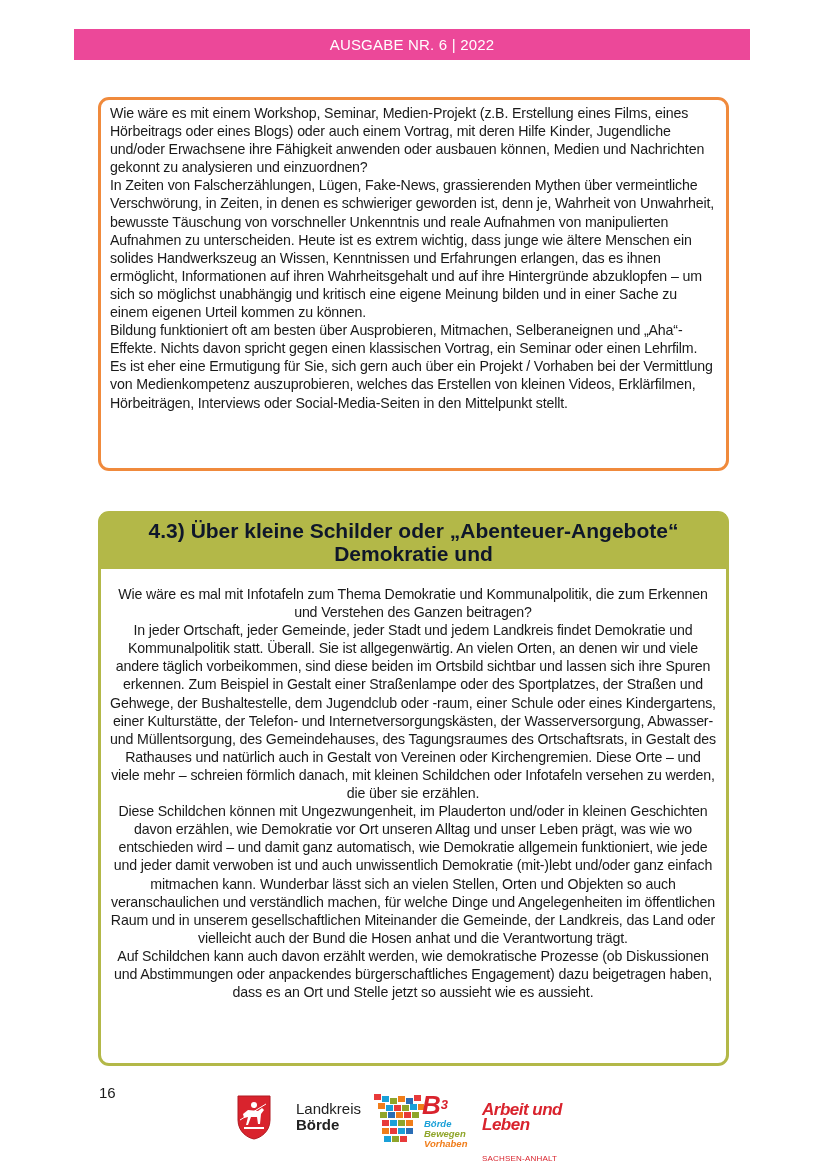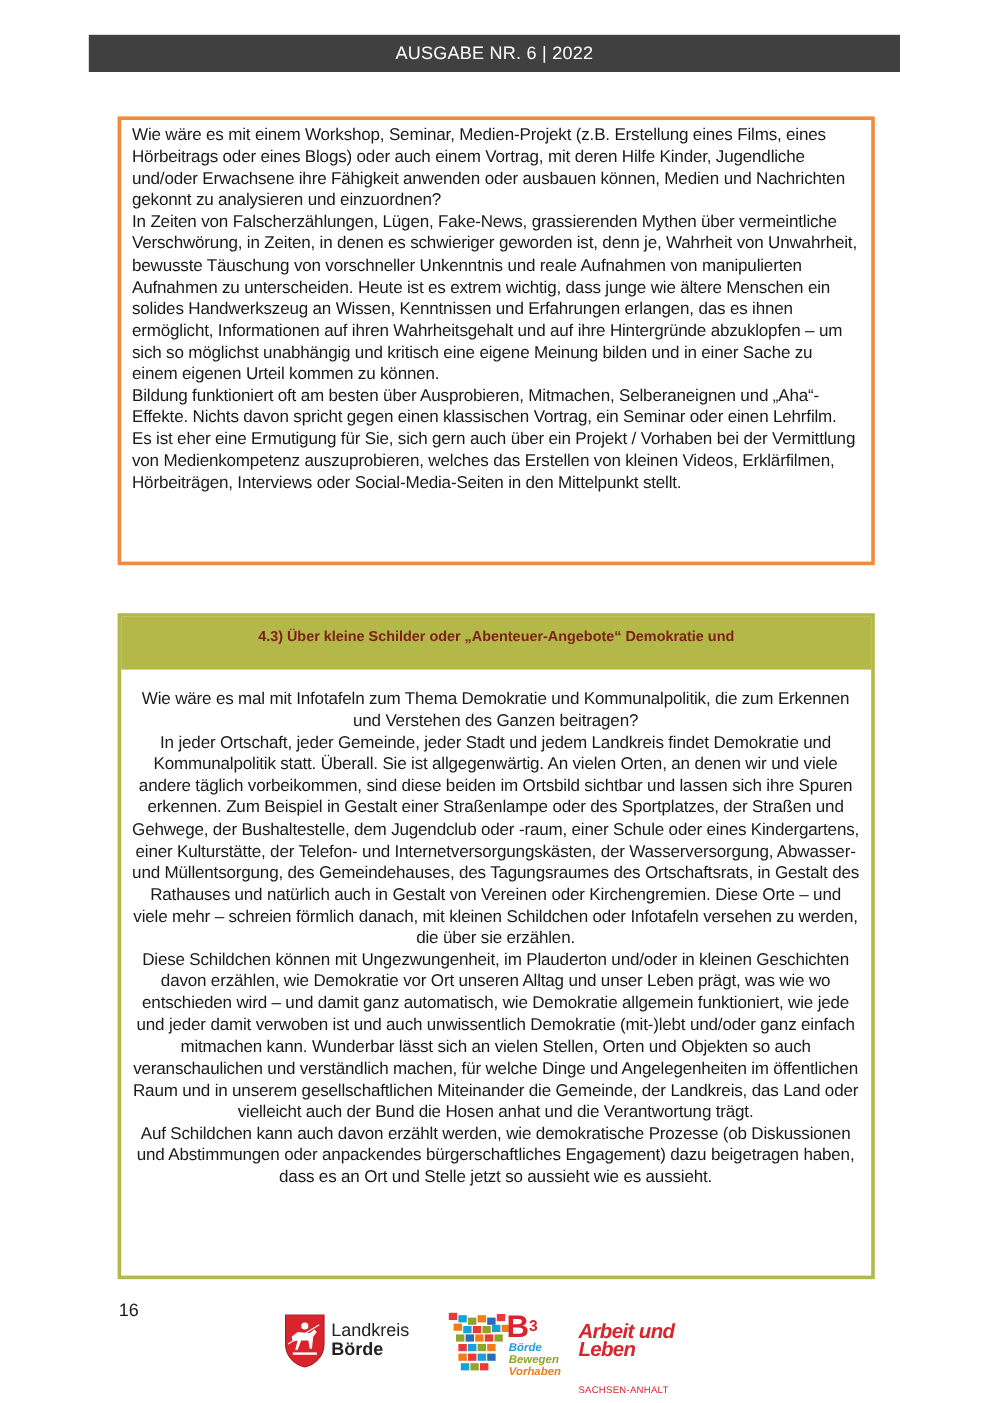--- a/index.html
+++ b/index.html
@@ -2,55 +2,55 @@
 <html><head>
   <meta charset="utf-8">
   <style>
     html, body { margin: 0; padding: 0; }
     body {
       width: 826px; height: 1169px; background: #ffffff; position: relative; overflow: hidden;
       font-family: "Liberation Sans", sans-serif; color: #1a1a1a;
     }
     .header-bar {
       position: absolute; left: 74px; top: 29px; width: 676px; height: 31px;
-      background: #404040; color: #fff; display: flex; align-items: center; justify-content: center;
+      background: #ec4899; color: #fff; display: flex; align-items: center; justify-content: center;
       font-size: 15px; letter-spacing: 0.2px;
     }
     .box {
-      position: absolute; box-sizing: border-box; background: #fff;
+      position: absolute; box-sizing: border-box; background: #fff; border-radius: 11px;
     }
     .box-orange {
       left: 98px; top: 97px; width: 631px; height: 374px;
       border: 3px solid #f08a3c;
       padding: 4px 10px 0 9px;
     }
     .box-green {
       left: 98px; top: 511px; width: 631px; height: 555px;
       border: 3px solid #b3b848;
     }
     .box-title {
-      background: #b3b848; color: #7f1d1d; font-weight: bold; text-align: center;
-      font-size: 12px; line-height: 23px; padding: 5px 6px 16px 6px;
+      background: #b3b848; color: #0f172a; font-weight: bold; text-align: center;
+      font-size: 21px; line-height: 23px; padding: 5px 6px 4px 6px;
     }
     .box-body {
       padding: 16px 10px 0 9px;
       text-align: center;
     }
     .para {
       margin: 0; font-size: 14.2px; line-height: 18.1px; letter-spacing: -0.15px;
     }
     .page-number {
       position: absolute; left: 99px; top: 1084px; font-size: 15px;
     }
     .logos { position: absolute; top: 1094px; left: 0; width: 826px; height: 60px; }
     .logo-lk { position: absolute; left: 236px; top: 0; display: flex; align-items: center; }
-    .lk-text { margin-left: 4px; font-size: 15px; line-height: 16px; color: #222; }
+    .lk-text { margin-left: 24px; font-size: 15px; line-height: 16px; color: #222; }
     .lk-text .b { font-weight: bold; }
     .logo-b3 { position: absolute; left: 370px; top: -2px; width: 100px; height: 60px; }
-    .b3-letter { position: absolute; left: 52px; top: 0; color: #d9232d; font-weight: bold; font-size: 26px; line-height: 26px; }
+    .b3-letter { position: absolute; left: 52px; top: 0; color: #d9232d; font-weight: bold; font-style: italic; font-size: 26px; line-height: 26px; }
     .b3-letter sup { font-size: 13px; vertical-align: top; }
     .b3-words { position: absolute; left: 54px; top: 27px; font-size: 9.5px; line-height: 10px; font-weight: bold; font-style: italic; }
     .logo-aul { position: absolute; left: 482px; top: 8px; }
     .aul-title { color: #d9232d; font-weight: bold; font-style: italic; font-size: 17px; line-height: 15px; letter-spacing: -0.5px; }
     .aul-sub { color: #d9232d; font-size: 8px; margin-top: 22px; letter-spacing: 0.2px; }
   </style>
 </head>
 <body>
 
 <div class="header-bar">

